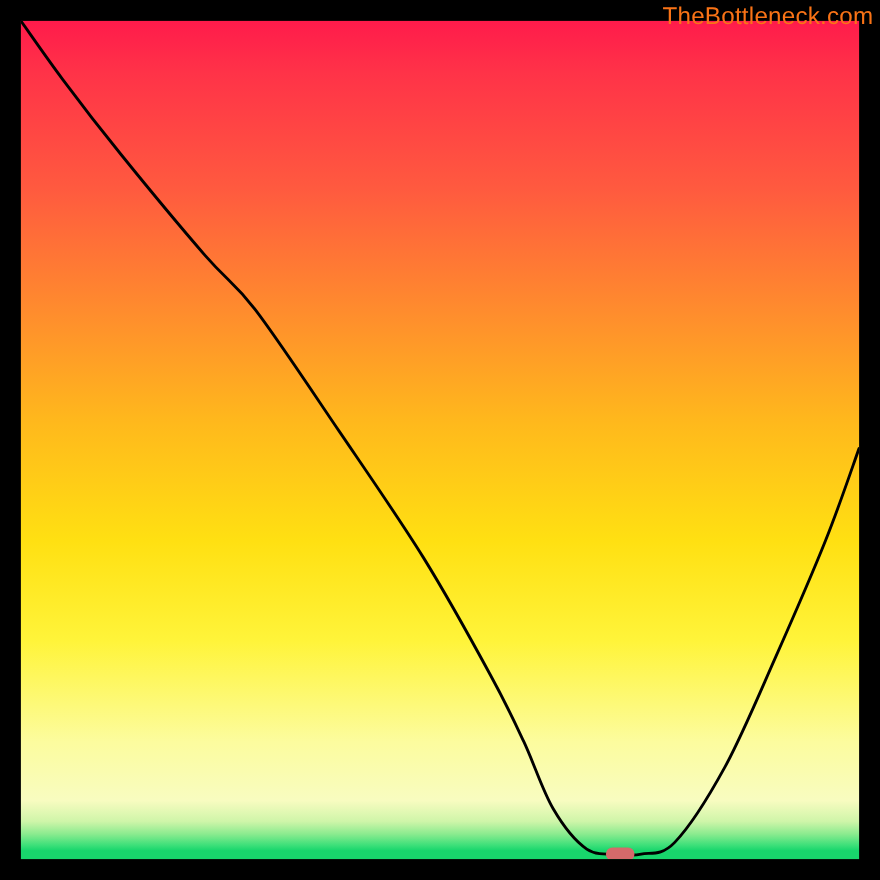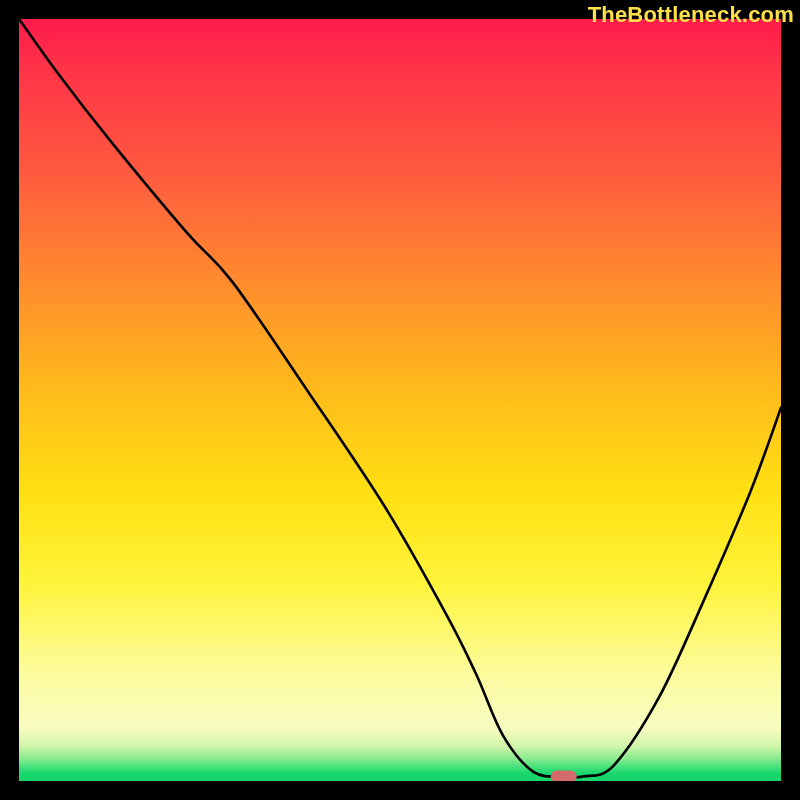--- a/index.html
+++ b/index.html
@@ -14,23 +14,23 @@
   .frame {
     position: relative;
     width: 800px;
     height: 800px;
     background: #000;
   }
   .watermark {
     position: absolute;
     top: 2px;
     right: 6px;
-    color: #fde047;
+    color: #f97316;
     font-size: 22px;
-    font-weight: 700;
+    font-weight: 400;
     letter-spacing: 0.2px;
     z-index: 20;
   }
   .plot-area {
     position: absolute;
     left: 19px;
     top: 19px;
     width: 762px;
     height: 762px;
   }

